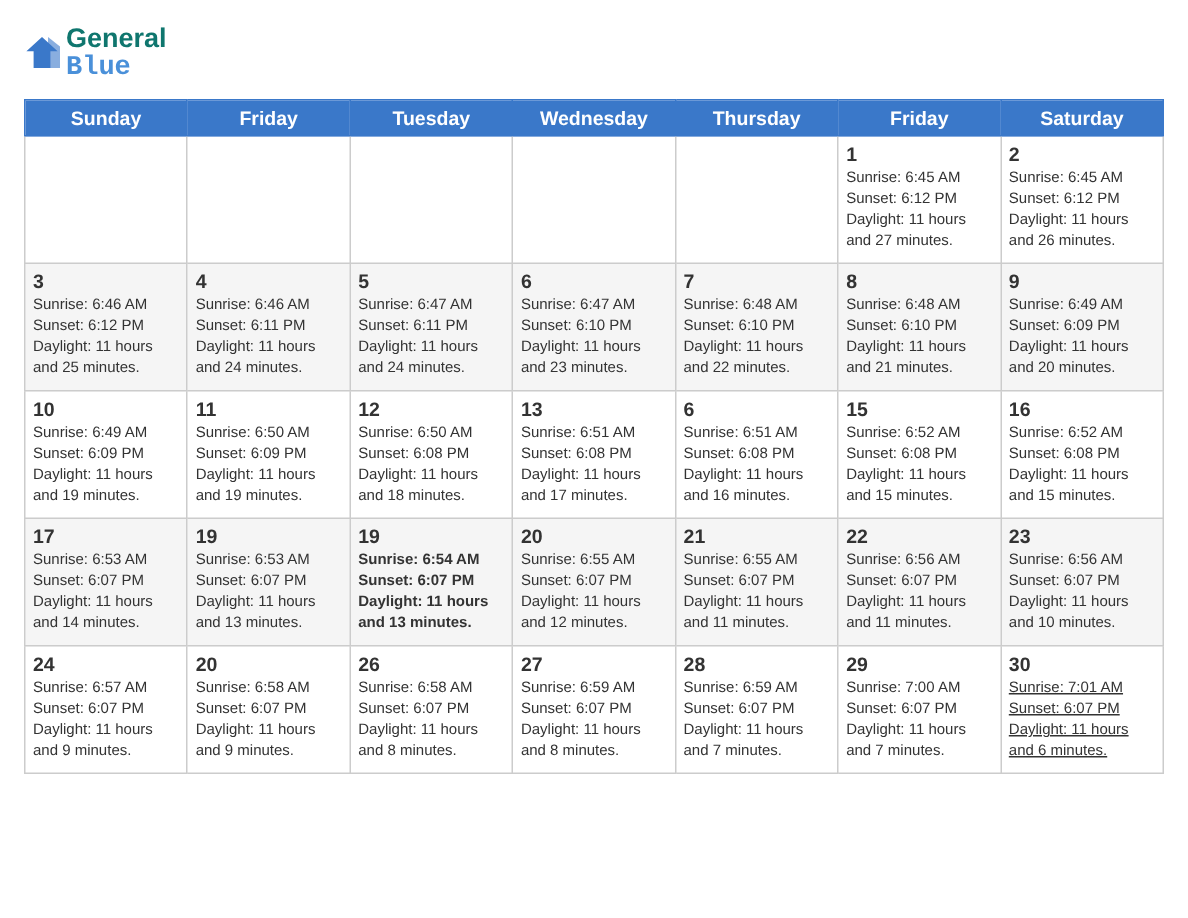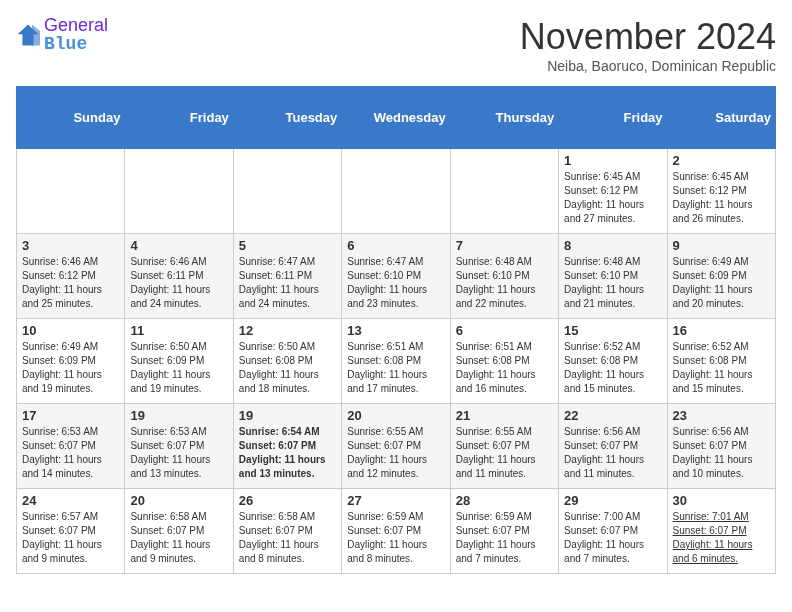--- a/index.html
+++ b/index.html
@@ -16,22 +16,22 @@
       align-items: flex-start;
       margin-bottom: 12px;
     }
     .logo {
       display: flex;
       align-items: center;
       gap: 4px;
     }
     .logo-text-general {
       font-size: 18px;
-      font-weight: normal;
-      color: #6d28d9;
+      font-weight: bold;
+      color: #0f766e;
       line-height: 1;
     }
     .logo-text-blue {
       font-size: 18px;
       font-weight: bold;
       color: #4a90d9;
       line-height: 1;
       font-family: Liberation Mono, monospace;
     }
     .logo-icon {
@@ -52,22 +52,22 @@
     }
     .calendar-table {
       width: 100%;
       border-collapse: collapse;
       table-layout: fixed;
     }
     .calendar-table th {
       background-color: #3a78c9;
       color: #fff;
       font-size: 13px;
-      padding: 23px 4px;
-      text-align: right;
+      padding: 4px 4px;
+      text-align: center;
       border: 1px solid #3a78c9;
     }
     .calendar-table td {
       border: 1px solid #ccc;
       vertical-align: top;
       padding: 4px 5px;
       font-size: 10.5px;
       color: #333;
       height: 85px;
       background: #fff;
@@ -99,24 +99,20 @@
       <polygon points="15,2 28,14 22,14 22,28 8,28 8,14 2,14" fill="#3a78c9"></polygon>
       <polygon points="20,2 30,10 30,28 20,28" fill="#3a78c9" opacity="0.6"></polygon>
     </svg>
     <div>
       <div>
         <span class="logo-text-general">General</span><br>
         <span class="logo-text-blue">Blue</span>
       </div>
     </div>
   </div>
-  <div class="title-area">
-    <div class="month-title">November 2024</div>
-    <div class="location-title">Neiba, Baoruco, Dominican Republic</div>
-  </div>
 </div>
 
 <table class="calendar-table">
   <thead>
     <tr id="weekday-header">
     <th>Sunday</th>
         <th>Friday</th>
         <th>Tuesday</th>
         <th>Wednesday</th>
         <th>Thursday</th>

